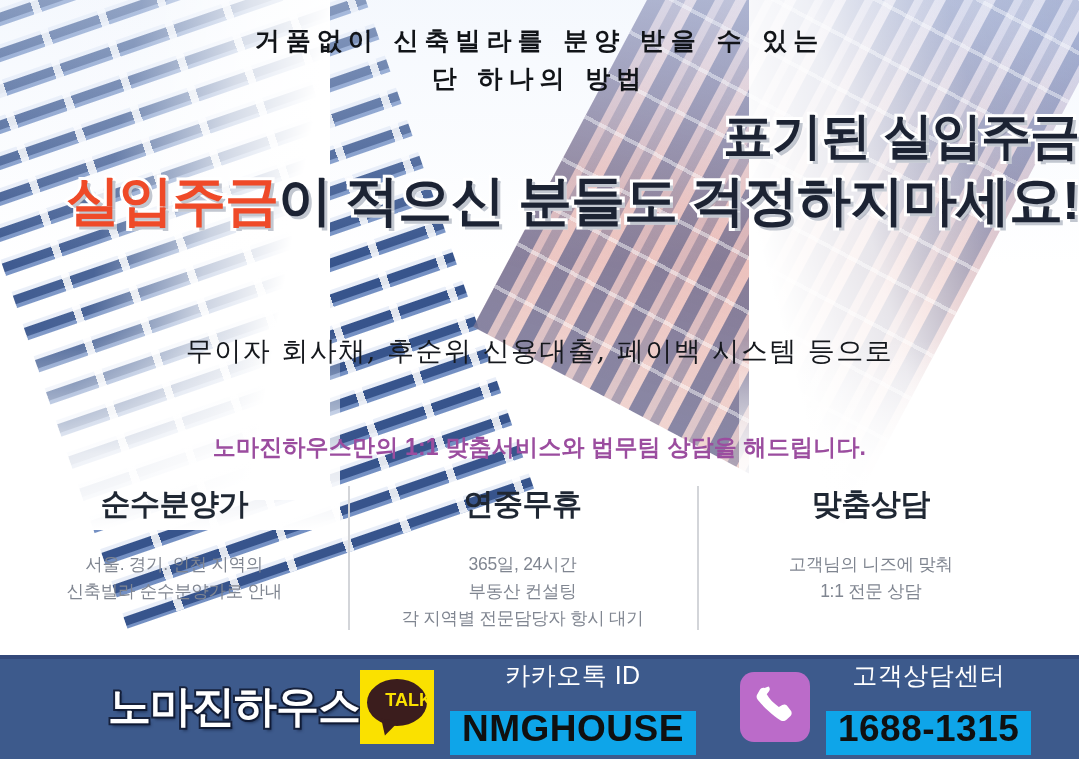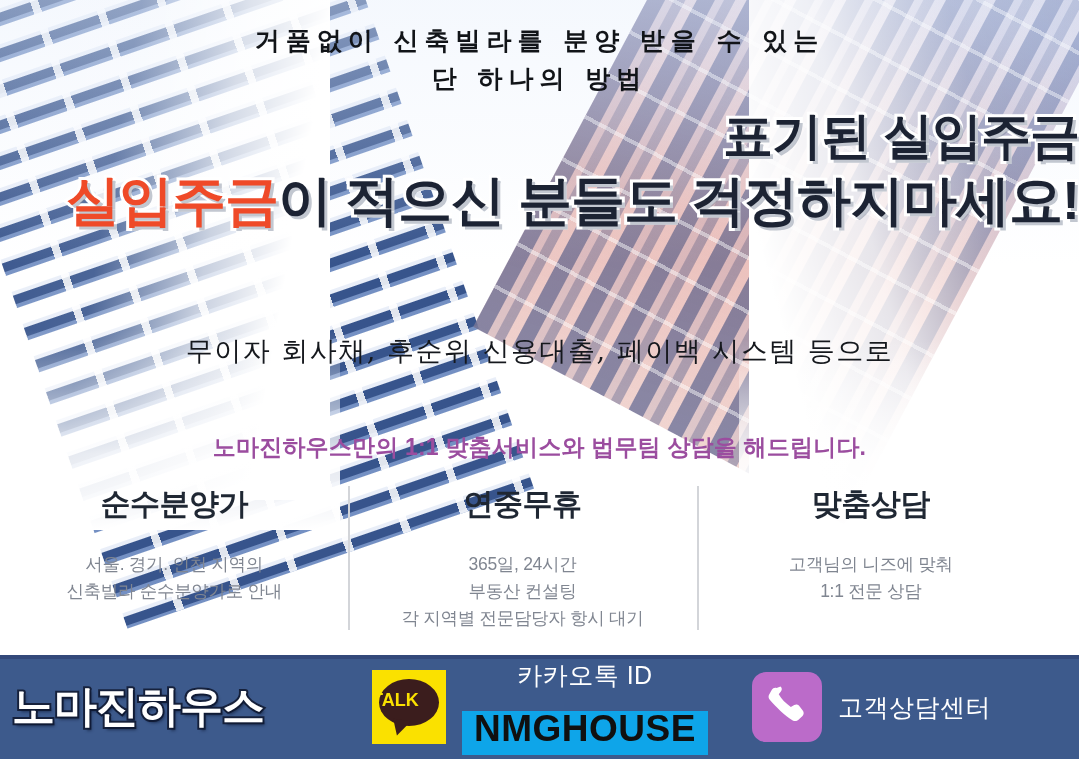--- a/index.html
+++ b/index.html
@@ -210,28 +210,27 @@
     background:#3d5a8c;
     border-top:4px solid #2f4straight;
     display:flex;align-items:center;
   }
   .footer-top-rule{
     position:absolute;left:0;top:0;width:1079px;height:4px;
     background:#33497a;
   }
   .brand{
     width:360px;
-    text-align:left;
+    text-align:right;
     color:#ffffff;
     font-size:43px;font-weight:900;
     letter-spacing:-1px;
     -webkit-text-stroke:4px #16213c;
     paint-order:stroke fill;
     text-shadow:2px 3px 3px rgba(10,20,45,.55);
-    padding-left:12px;
   }
   .contact{
     display:flex;align-items:center;
     gap:16px;
   }
   .contact.kakao{margin-right:44px;}
   .kakao-logo{
     width:74px;height:74px;
     background:#fae100;
     position:relative;flex:0 0 auto;
@@ -244,21 +243,21 @@
   .kakao-tail{
     position:absolute;left:20px;top:50px;
     width:0;height:0;
     border-left:6px solid transparent;
     border-right:12px solid transparent;
     border-top:16px solid #3b1d1d;
     transform:rotate(8deg);
   }
   .kakao-talk{
     position:absolute;left:0;top:20px;width:72px;
-    text-align:left;
+    text-align:right;
     color:#fae100;
     font-size:18px;font-weight:900;
     letter-spacing:0px;
     font-family:"Liberation Sans",sans-serif;
   }
   .phone-logo{
     width:70px;height:70px;
     background:#bb6bc9;border-radius:14px;
     position:relative;flex:0 0 auto;
   }
@@ -356,18 +355,19 @@
       </div>
 
       <div class="contact phone">
         <div class="phone-logo">
           <svg width="46" height="46" viewBox="0 0 24 24" aria-hidden="true">
             <path d="M6.6 2.6c-.9-.4-2 0-2.5.9L2.7 6c-.5.9-.4 2 .3 2.8 1.6 1.9 3.5 3.9 5.6 5.8 2.1 1.9 4.3 3.6 6.4 4.9 1 .6 2.2.4 3-.3l2.1-2c.7-.7.8-1.9.2-2.7l-1.9-2.5c-.6-.8-1.7-1-2.6-.5l-1.8 1c-1.3-.9-2.6-2-3.7-3.1-1-1.1-1.9-2.3-2.6-3.5l1.2-1.6c.6-.8.5-1.9-.3-2.5L6.6 2.6z" fill="#ffffff"></path>
           </svg>
         </div>
         <div class="contact-text">
           <div class="contact-label">고객상담센터</div>
+          <div class="contact-value">1688-1315</div>
         </div>
       </div>
     </div>
 
   </div>
 </div>
 
 </body></html>

